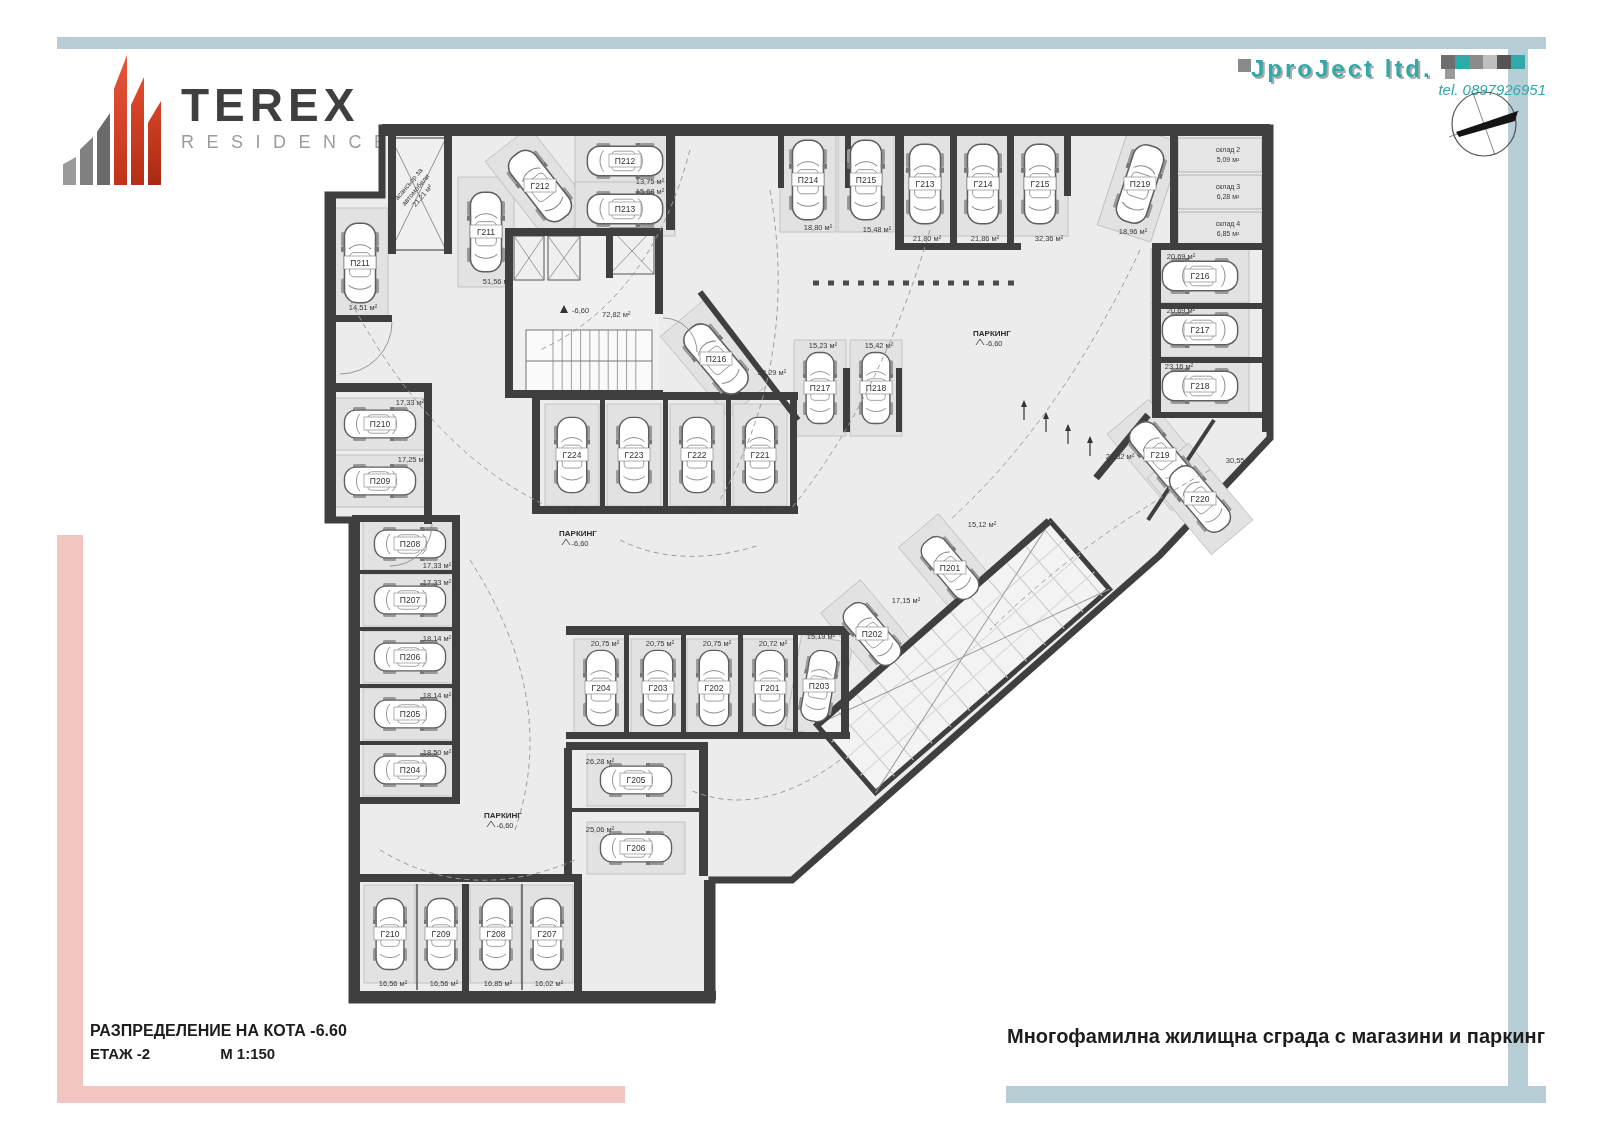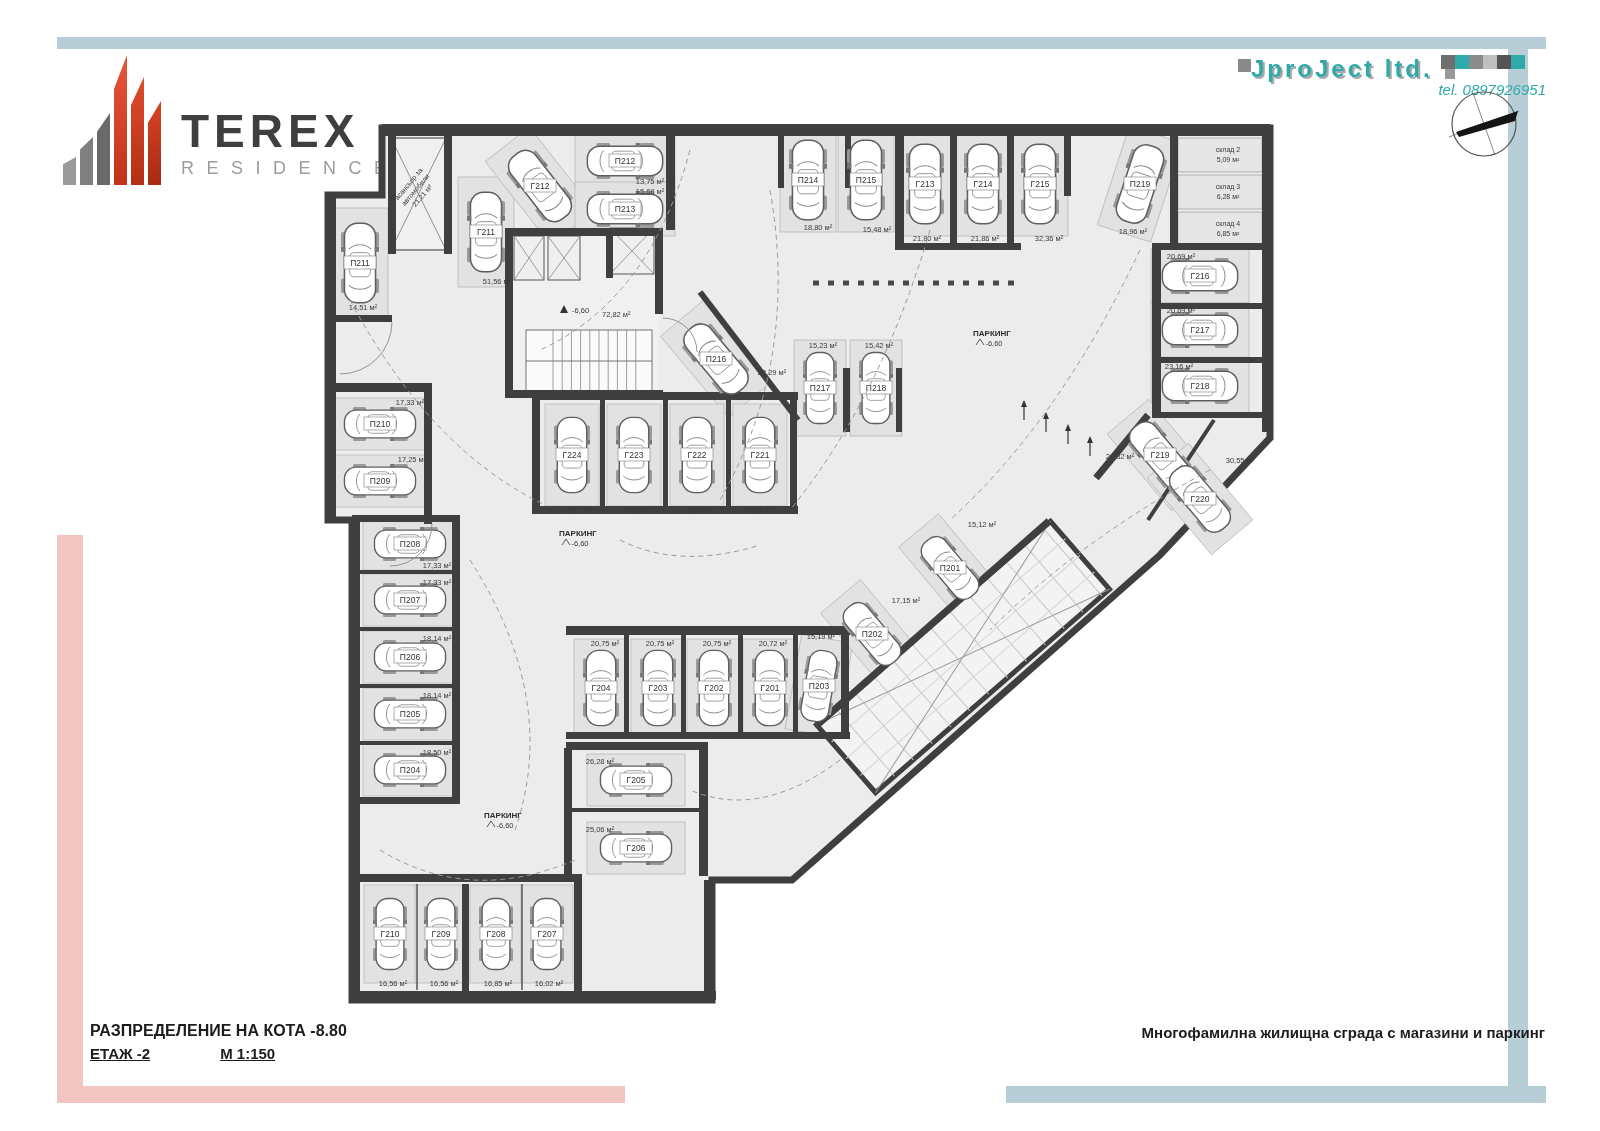--- a/index.html
+++ b/index.html
@@ -4,38 +4,38 @@
 <style>
   html,body{margin:0;padding:0;}
   body{width:1600px;height:1131px;position:relative;background:#fff;overflow:hidden;
        font-family:"Liberation Sans","DejaVu Sans",sans-serif;color:#333;}
   .band{position:absolute;}
   .band-top{left:57px;top:37px;width:1489px;height:12px;background:#b8ced6;}
   .band-right{left:1508px;top:37px;width:20px;height:1066px;background:#b8ced6;}
   .band-br{left:1006px;top:1086px;width:540px;height:17px;background:#b8ced6;}
   .band-bl{left:57px;top:1086px;width:568px;height:17px;background:#f1c6c1;}
   .band-left{left:57px;top:535px;width:26px;height:568px;background:#f1c6c1;}
-  .logo{position:absolute;left:63px;top:55px;display:flex;align-items:flex-end;}
+  .logo{position:absolute;left:63px;top:55px;display:flex;align-items:center;}
   .bars{display:flex;align-items:flex-end;height:130px;}
   .bar{width:13px;margin-right:4px;clip-path:polygon(0 26%,100% 0,100% 100%,0 100%);}
   .logo-text{margin-left:16px;margin-bottom:6px;}
   .terex{font-size:46px;font-weight:bold;letter-spacing:5px;color:#3f3f3f;line-height:1;}
   .residence{font-size:18px;letter-spacing:12.5px;color:#9c9c9c;margin-top:4px;}
   .firm{position:absolute;left:1238px;top:57px;width:308px;}
   .firm-row{display:flex;align-items:flex-start;}
   .sq{display:inline-block;}
   .firm-name{font-size:24px;font-weight:bold;color:#2fa9a9;line-height:1;
              letter-spacing:3px;text-shadow:2px 2px 0 #a9a9a9;white-space:nowrap;}
   .blockrow{display:flex;margin-left:8px;margin-top:-2px;flex-wrap:wrap;width:96px;}
   .firm-tel{font-size:15px;font-style:italic;color:#2fa9a9;text-align:right;margin-top:0;}
   .title-left{position:absolute;left:90px;top:1022px;font-size:16px;font-weight:bold;color:#1d1d1d;}
-  .title-left .row2{margin-top:5px;font-size:15px;display:flex;text-decoration:underline;}
+  .title-left .row2{margin-top:5px;font-size:15px;display:flex;}
   .title-left .scale{margin-left:70px;}
   .title-right{position:absolute;left:1005px;top:1022px;width:540px;text-align:right;
-               font-size:15px;font-weight:bold;color:#1d1d1d;line-height:1.45;}
+               font-size:20px;font-weight:bold;color:#1d1d1d;line-height:1.45;}
   svg text{font-family:"Liberation Sans","DejaVu Sans",sans-serif;}
   .bay{fill:#e2e2e2;stroke:#b2b2b2;stroke-width:0.7;}
   .wall{fill:#3f3f3f;}
   .arc{fill:none;stroke:#9a9a9a;stroke-width:1;stroke-dasharray:5 4;}
   .door{fill:none;stroke:#8a8a8a;stroke-width:0.9;}
   .lbl{font-size:8.5px;fill:#333;}
   .area{font-size:7.5px;fill:#3a3a3a;}
   .roomtxt{font-size:7px;fill:#3a3a3a;}
   .marktxt{font-size:8px;font-weight:bold;fill:#2e2e2e;}
 </style>
@@ -489,21 +489,21 @@
       <line x1="1090" y1="456" x2="1090" y2="440" stroke="#333" stroke-width="1.2"></line>
       <polygon points="1087,443 1093,443 1090,436" fill="#333"></polygon>
       <circle cx="1484" cy="124" r="32" fill="none" stroke="#555" stroke-width="1.2"></circle>
       <line x1="1449" y1="137" x2="1519" y2="111" stroke="#555" stroke-width="0.7"></line>
       <line x1="1473" y1="93" x2="1495" y2="155" stroke="#555" stroke-width="0.7"></line>
       <polygon points="1456,132 1518,111 1515,121 1459,137" fill="#151515"></polygon>
     </g>
 </svg>
 
 <div class="title-left">
-  <div>РАЗПРЕДЕЛЕНИЕ НА КОТА -8.80</div>
+  <div>РАЗПРЕДЕЛЕНИЕ НА КОТА -6.60</div>
   <div class="row2">
     <span>ЕТАЖ -2</span>
     <span class="scale">М 1:150</span>
   </div>
 </div>
 <div class="title-right">
   <div>Многофамилна жилищна сграда с магазини и паркинг</div>
 </div>
 
 </body></html>

